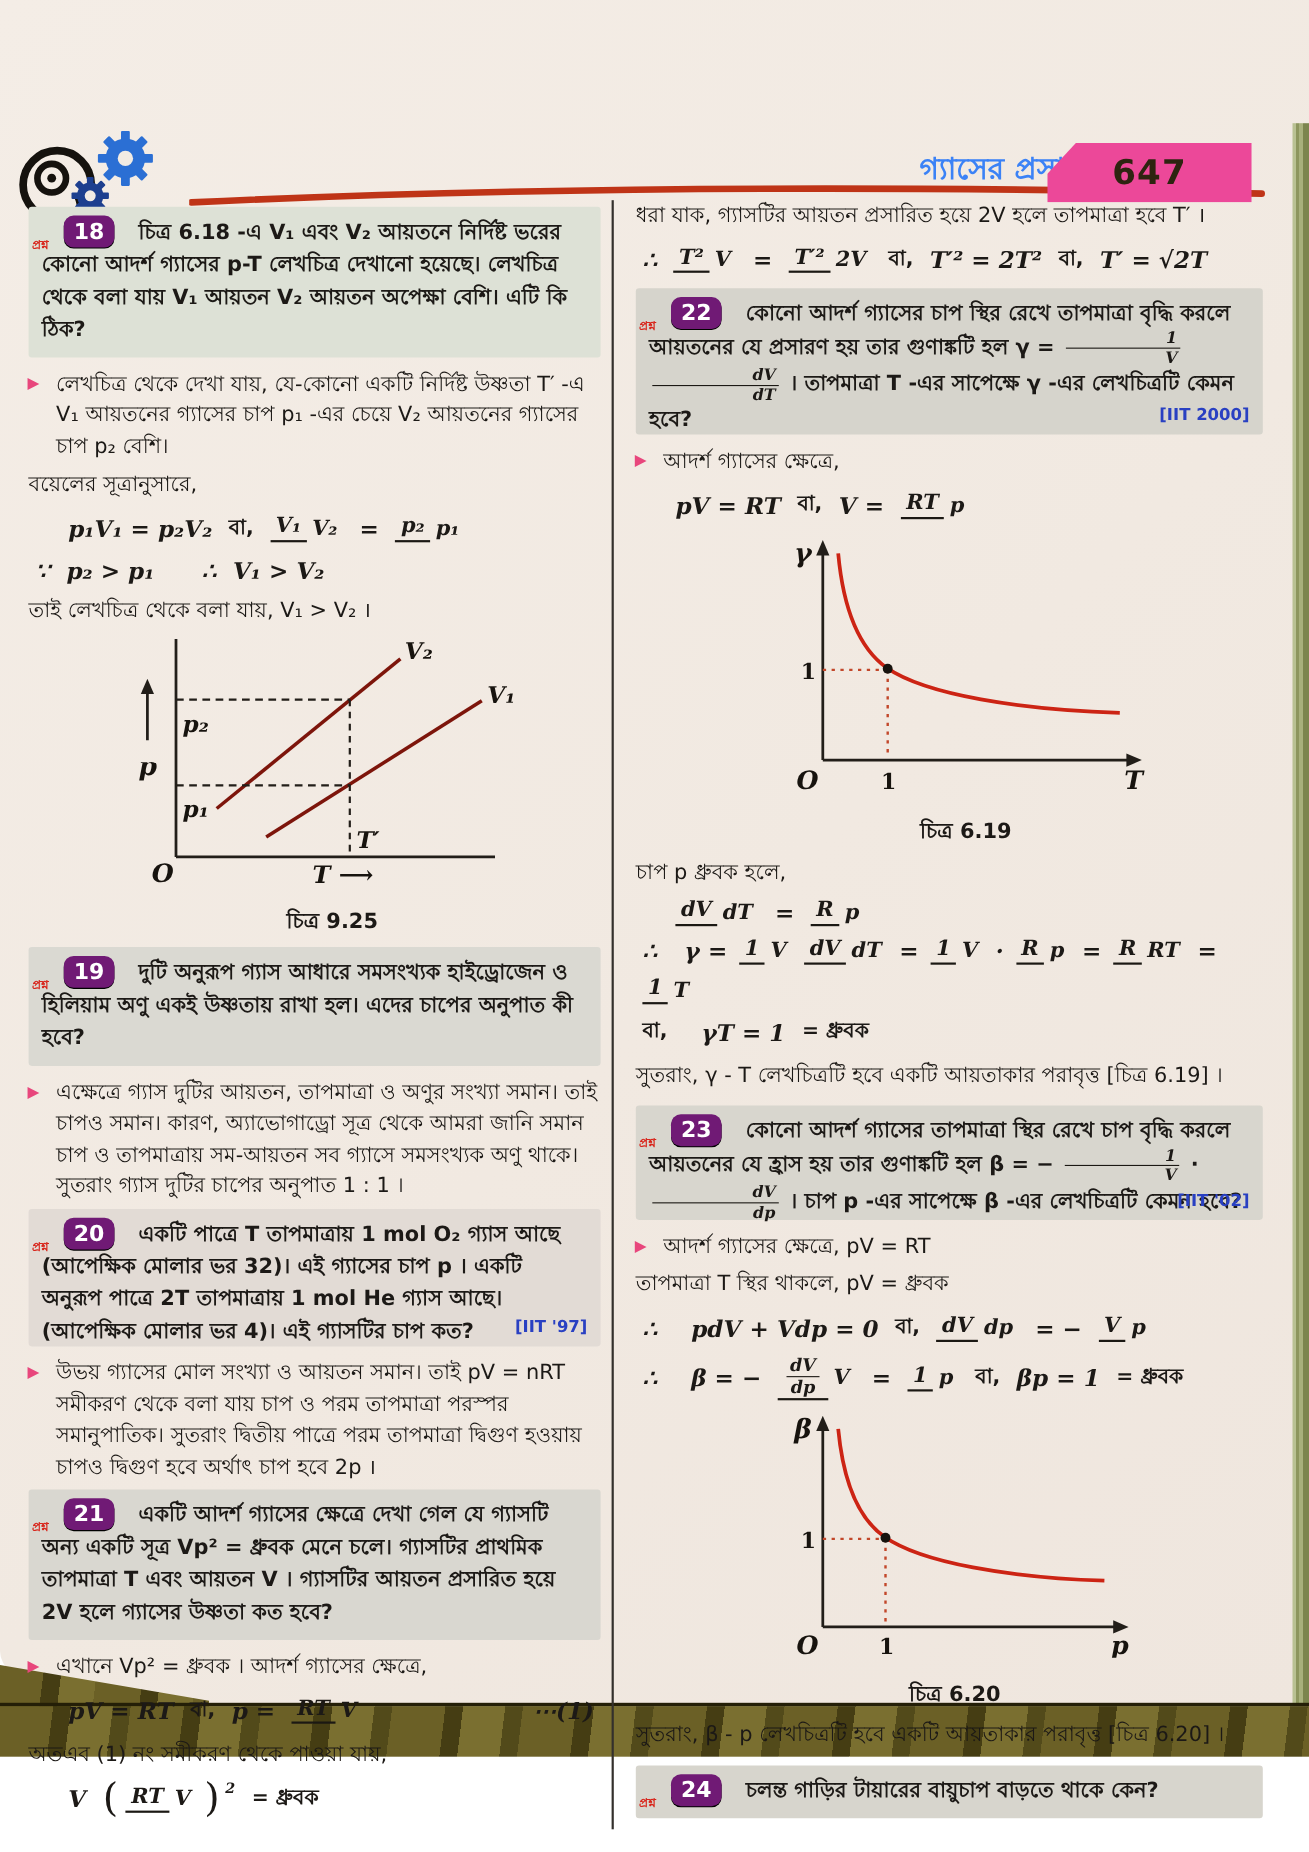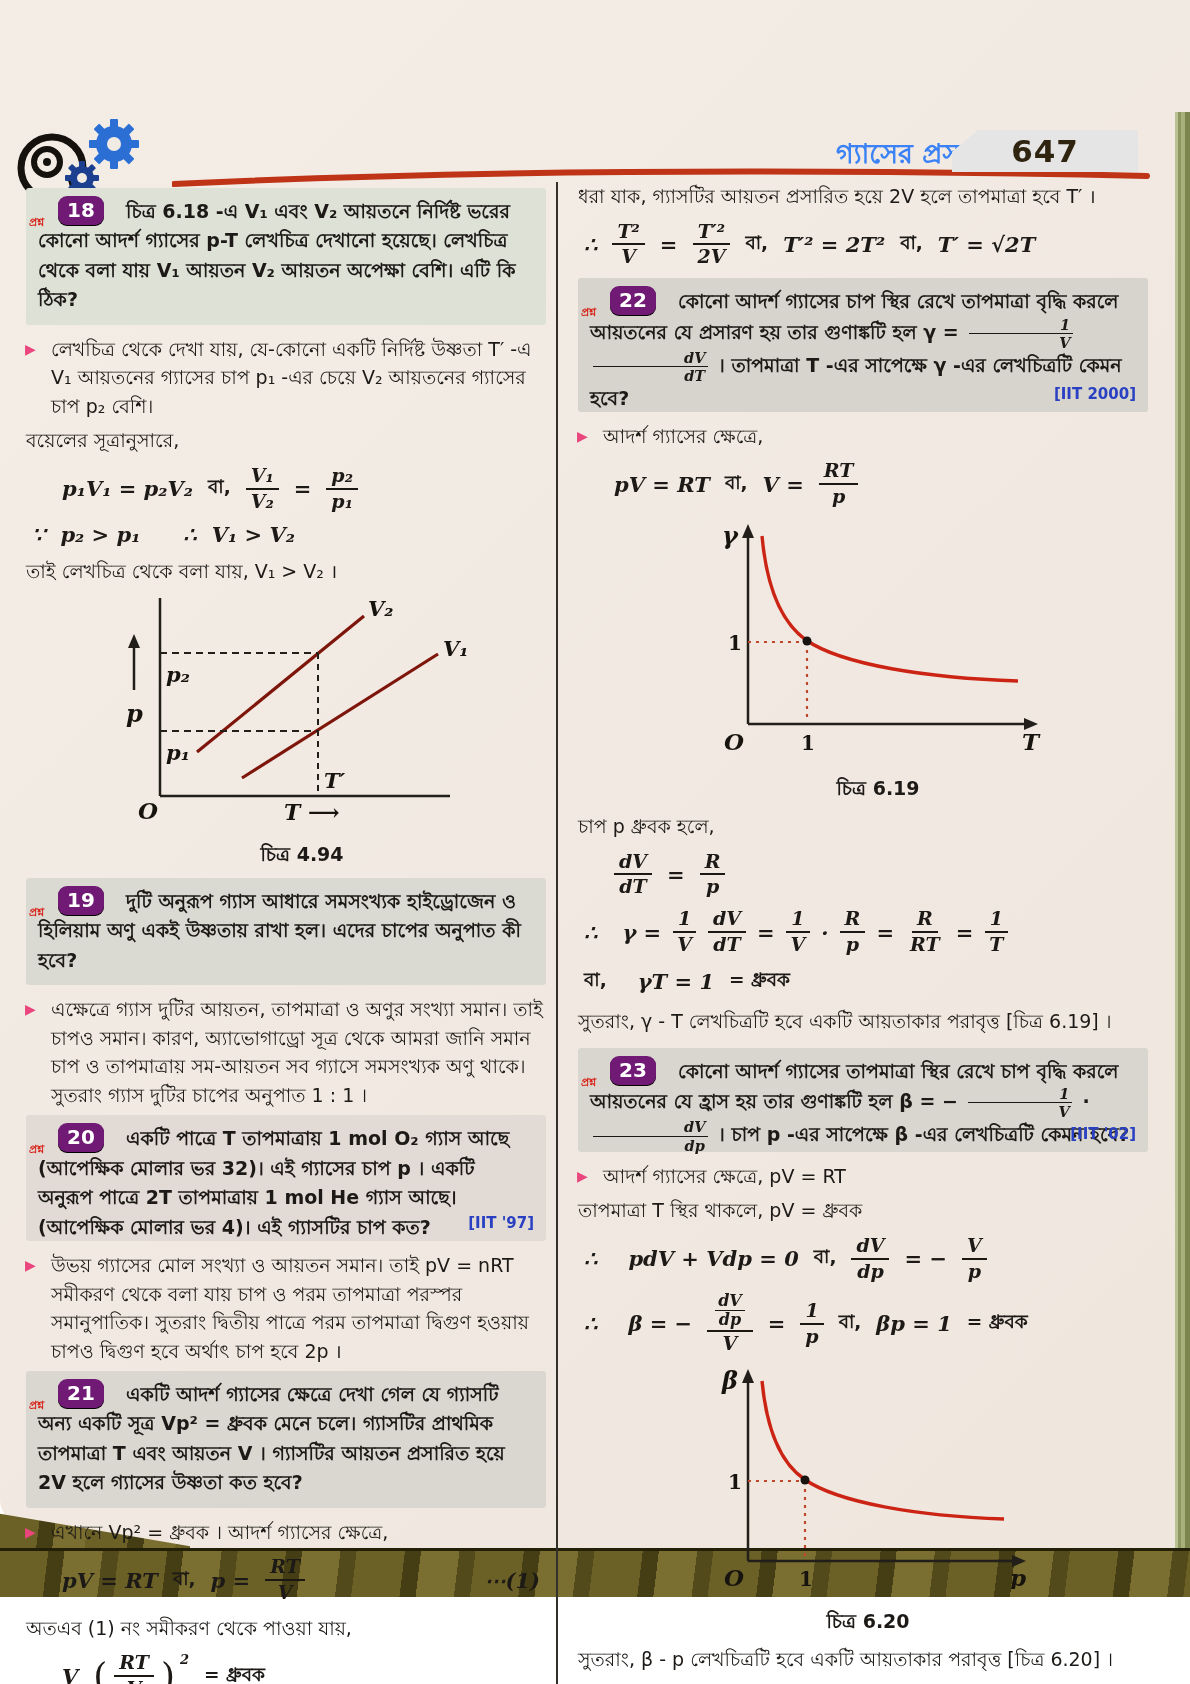--- a/index.html
+++ b/index.html
@@ -13,21 +13,21 @@
   .wood{position:absolute;left:0;top:1548px;width:1190px;height:46px;
         background:repeating-linear-gradient(97deg,#6b6026 0 48px,#453d13 48px 64px,#7a6f30 64px 102px,#524a1a 102px 118px);
         border-top:3px solid #241f07;}
   .wood-left{position:absolute;left:0;top:1498px;width:190px;height:56px;
         background:repeating-linear-gradient(97deg,#6b6026 0 42px,#453d13 42px 58px,#7a6f30 58px 90px);
         clip-path:polygon(0 28%,100% 86%,100% 100%,0 100%);}
 
   
   .hdr-rule{position:absolute;left:172px;top:160px;width:978px;height:34px;}
   .hdr-title{position:absolute;left:836px;top:133px;font-size:27px;font-weight:bold;color:#3b82f6;}
-  .pagenum{position:absolute;left:952px;top:130px;width:186px;height:42px;background:#e5e5e5;
+  .pagenum{position:absolute;left:952px;top:130px;width:186px;height:54px;background:#ec4899;
            clip-path:polygon(14% 0,100% 0,100% 100%,0 100%,0 52%);
            display:flex;align-items:center;justify-content:center;
            font-size:31px;font-weight:bold;color:#2e2410;letter-spacing:1px;}
   .logo{position:absolute;left:14px;top:116px;}
 
   
   .content{position:absolute;left:26px;top:182px;width:1122px;display:flex;align-items:flex-start;}
   .col-l{width:530px;padding-right:10px;box-sizing:border-box;}
   .col-r{width:592px;border-left:2px solid #33302c;padding-left:20px;box-sizing:border-box;min-height:1340px;}
 
@@ -42,21 +42,21 @@
   .tagline{text-align:right;margin-top:-27px;line-height:1;}
   .tag{color:#2940c2;font-weight:bold;font-size:15px;}
 
   .ans{position:relative;padding-left:25px;margin:8px 0 6px;}
   .amark{position:absolute;left:-1px;top:4px;color:#e8467c;font-size:14px;}
 
   .eq{display:flex;align-items:center;gap:15px;flex-wrap:wrap;margin:10px 0 10px 36px;font-size:21px;}
   .eq0{margin-left:6px;}
   .m{font-family:"DejaVu Serif",serif;font-style:italic;font-weight:bold;}
   .u{font-family:"DejaVu Sans",sans-serif;font-style:normal;font-weight:bold;font-size:18.5px;}
-  .frac{display:inline-flex;flex-direction:column;align-items:center;line-height:1.15;font-size:19px;}
+  .frac{display:inline-flex;flex-direction:row;align-items:center;line-height:1.15;font-size:19px;}
   .frac .n{padding:0 5px 1px;border-bottom:2px solid #1b1813;}
   .frac .d{padding:1px 5px 0;}
   .ifrac{display:inline-flex;flex-direction:column;align-items:center;line-height:1.05;font-size:14.5px;
          vertical-align:middle;margin:0 3px;font-family:"DejaVu Serif",serif;font-style:italic;}
   .ifrac .n{padding:0 3px 1px;border-bottom:1.5px solid #1b1813;}
   .ifrac .d{padding:1px 3px 0;}
   .bp{font-size:36px;font-weight:400;font-family:"DejaVu Serif",serif;font-style:normal;line-height:0.9;}
   .mla{margin-left:auto;margin-right:6px;}
   sup{font-size:13px;}
 
@@ -174,21 +174,21 @@
           <line x1="58" y1="141" x2="216" y2="141" stroke="#221e19" stroke-width="2" stroke-dasharray="7 5"></line>
           <line x1="216" y1="63" x2="216" y2="204" stroke="#221e19" stroke-width="2" stroke-dasharray="6 5"></line>
           <text x="64" y="92" font-size="21">p₂</text>
           <text x="64" y="170" font-size="21">p₁</text>
           <text x="266" y="26" font-size="21">V₂</text>
           <text x="341" y="66" font-size="21">V₁</text>
           <text x="222" y="198" font-size="21">T′</text>
           <text x="36" y="229" font-size="23">O</text>
           <text x="182" y="230" font-size="22">T ⟶</text>
         </svg>
-        <div class="figcap">চিত্র 4.94</div>
+        <div class="figcap">চিত্র 9.25</div>
       </div>
 
       <div class="qblock" style="background:#dad9d2;">
         <div class="qhead">
           <span class="qword">প্রশ্ন</span>
           <span class="qbadge">19</span>
         </div>
         <p class="qtext">দুটি অনুরূপ গ্যাস আধারে সমসংখ্যক হাইড্রোজেন ও হিলিয়াম অণু একই উষ্ণতায় রাখা হল। এদের চাপের অনুপাত কী হবে?</p>
       </div>
 

